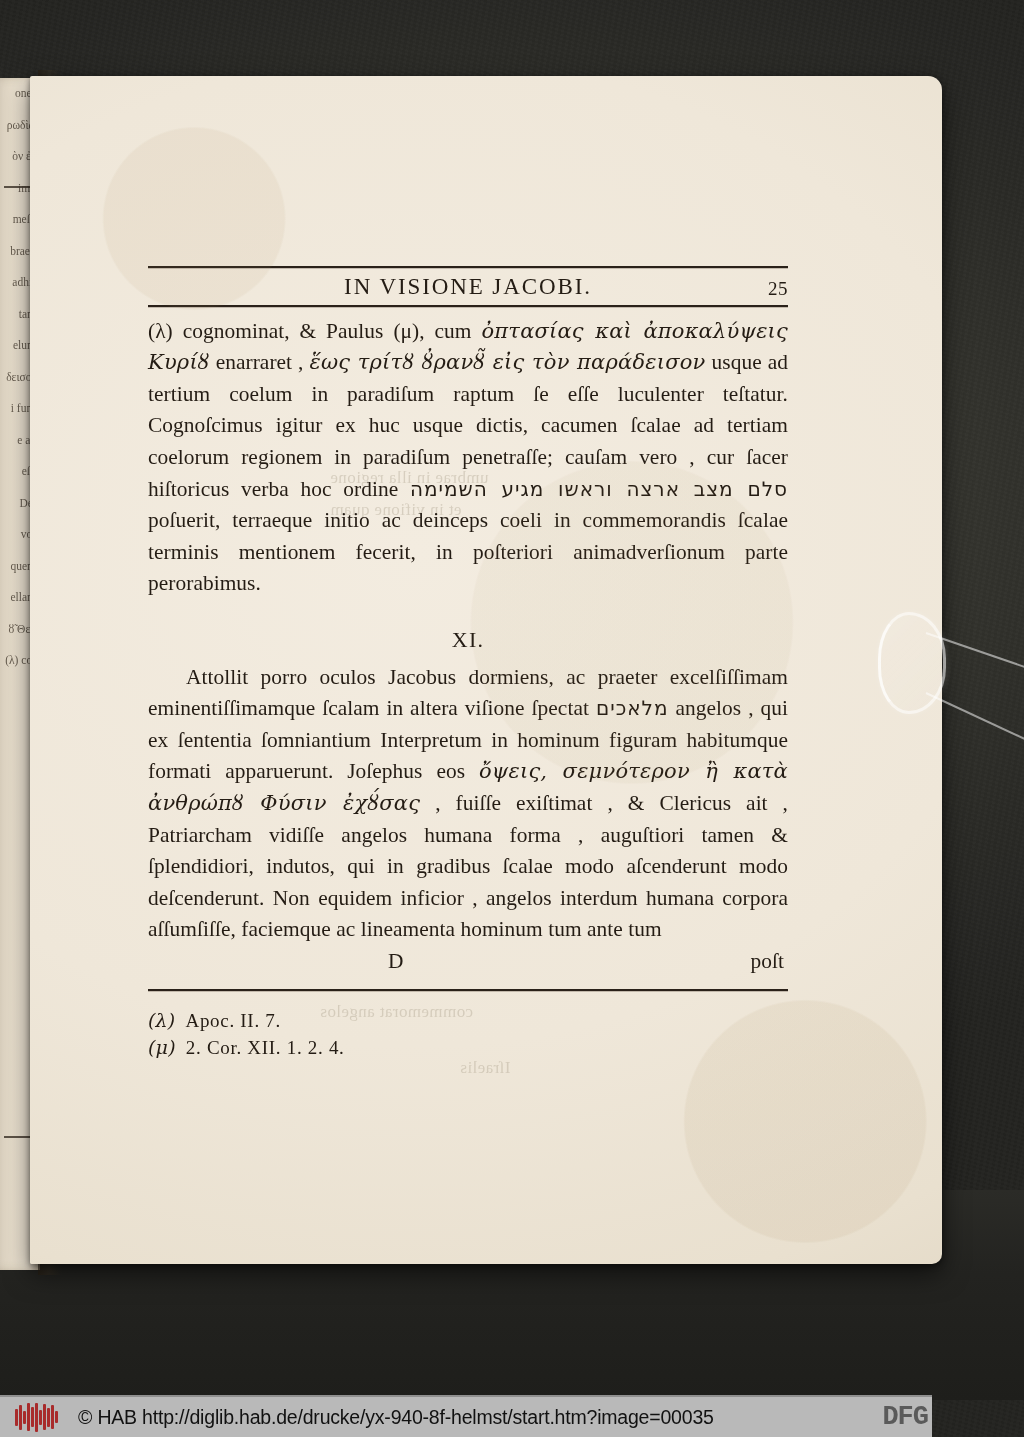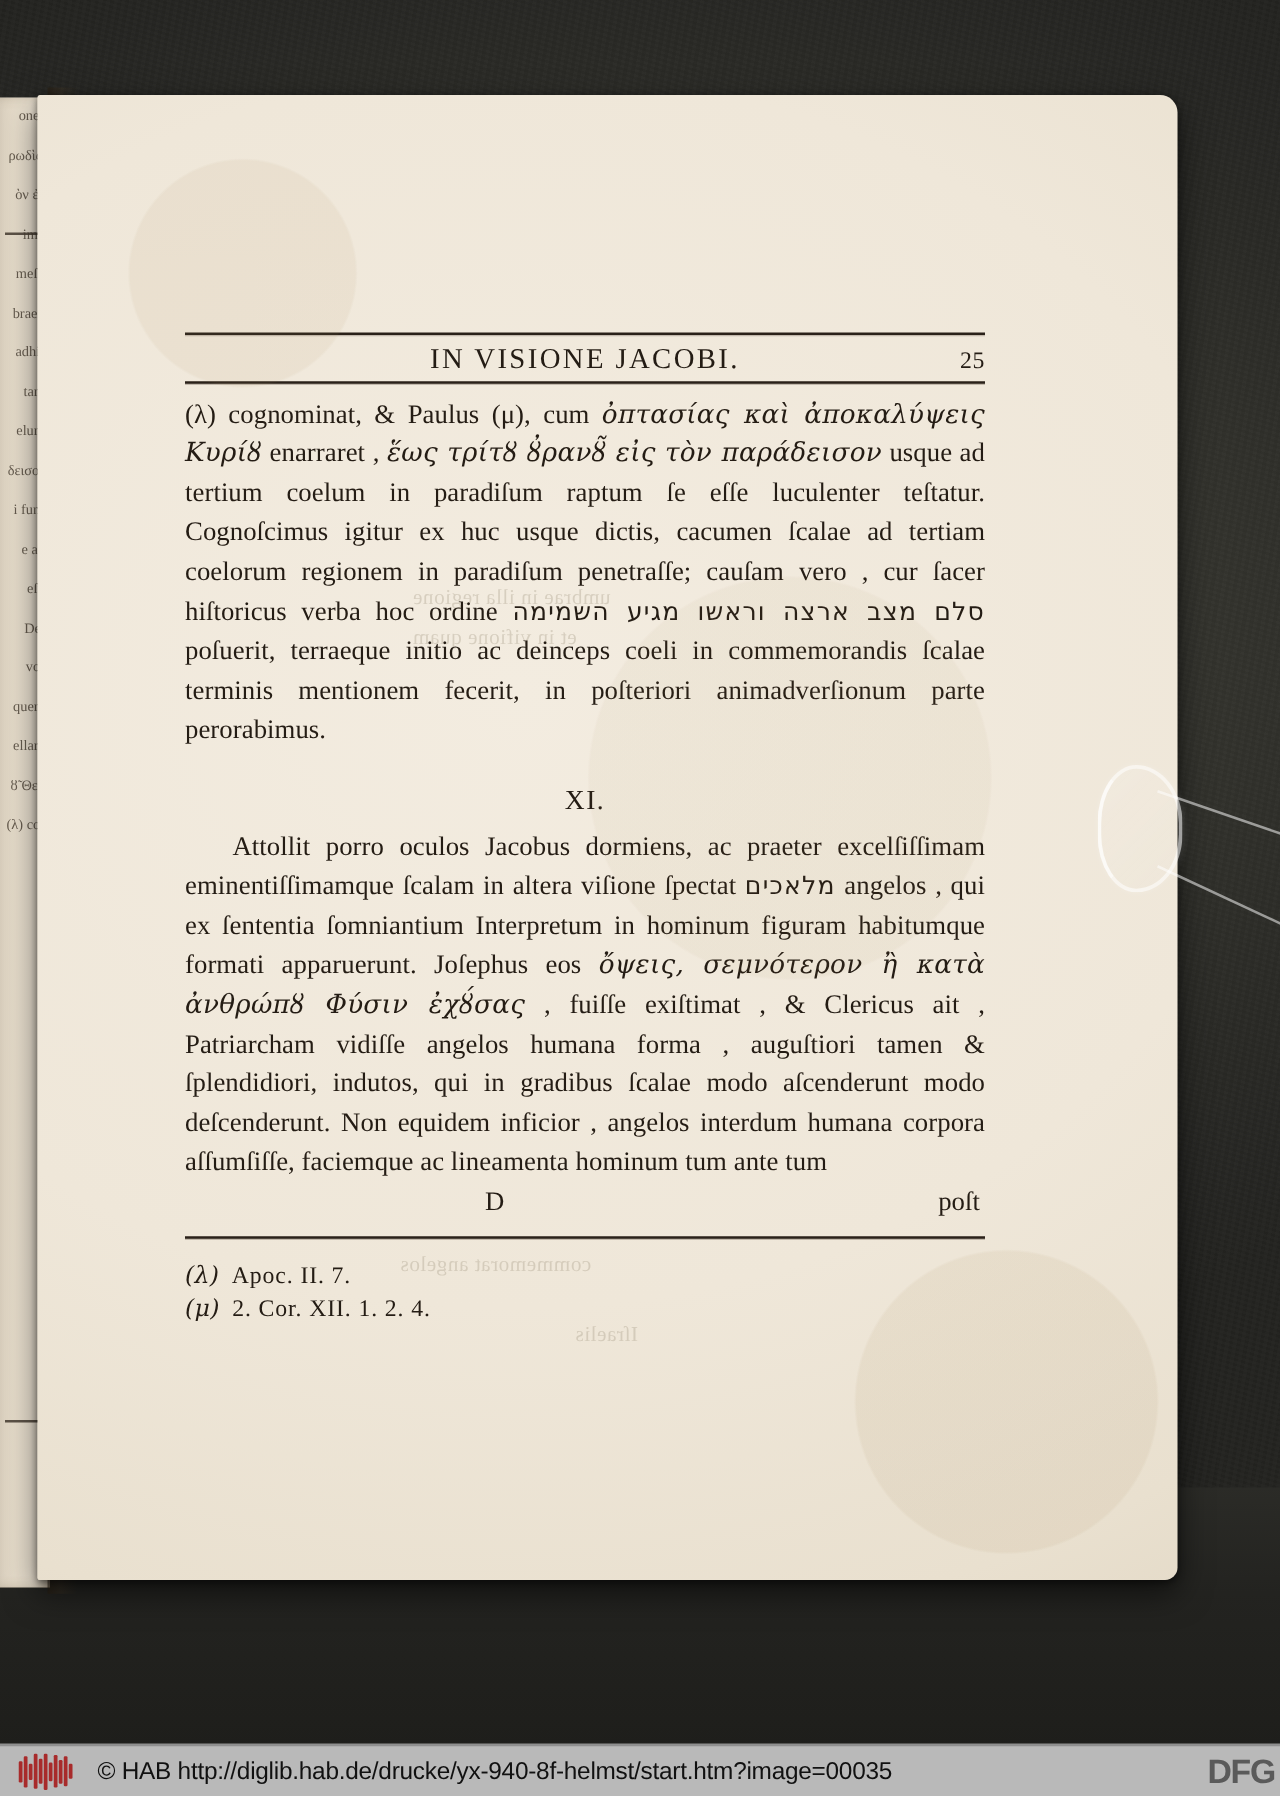--- a/index.html
+++ b/index.html
@@ -223,21 +223,21 @@
     letter-spacing: .2px;
   }
   .note-mark { font-family: "DejaVu Serif", serif; font-style: italic; }
   .note-txt { margin-left: 10px; letter-spacing: .7px; }
 
   
   #footerbar {
     position: absolute;
     left: 0;
     bottom: 0;
-    width: 1024px;
+    width: 932px;
     height: 40px;
     background: #b9b9b9;
     border-top: 2px solid #8f8f8f;
     display: flex;
     align-items: center;
     font-family: "Liberation Sans", sans-serif;
   }
   #hab-logo {
     width: 56px;
     height: 30px;
@@ -262,21 +262,21 @@
     white-space: nowrap;
     flex: 1 1 auto;
   }
   #dfg-logo {
     font-size: 27px;
     font-weight: bold;
     color: #5a5a5a;
     letter-spacing: -1px;
     margin-right: 4px;
     flex: 0 0 auto;
-    font-family: Liberation Sans, sans-serif;
+    font-family: Liberation Mono, monospace;
   }
 </style>
 </head>
 <body>
 
 <div id="page">
 
   <div id="backdrop"></div>
   <div id="shelf"></div>
 

